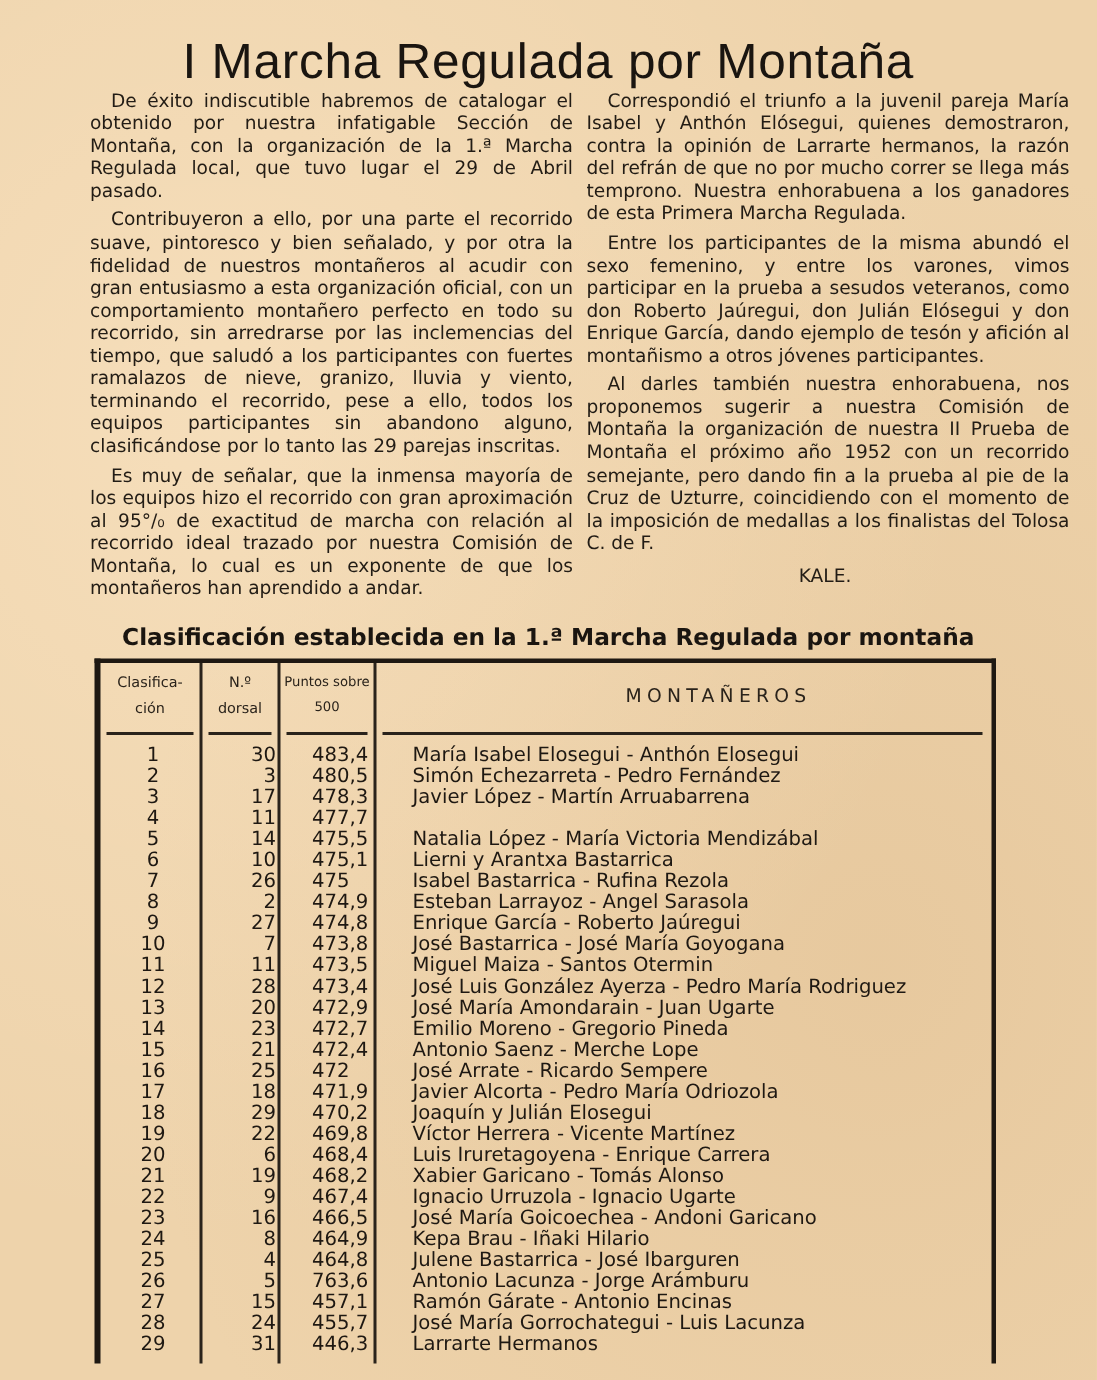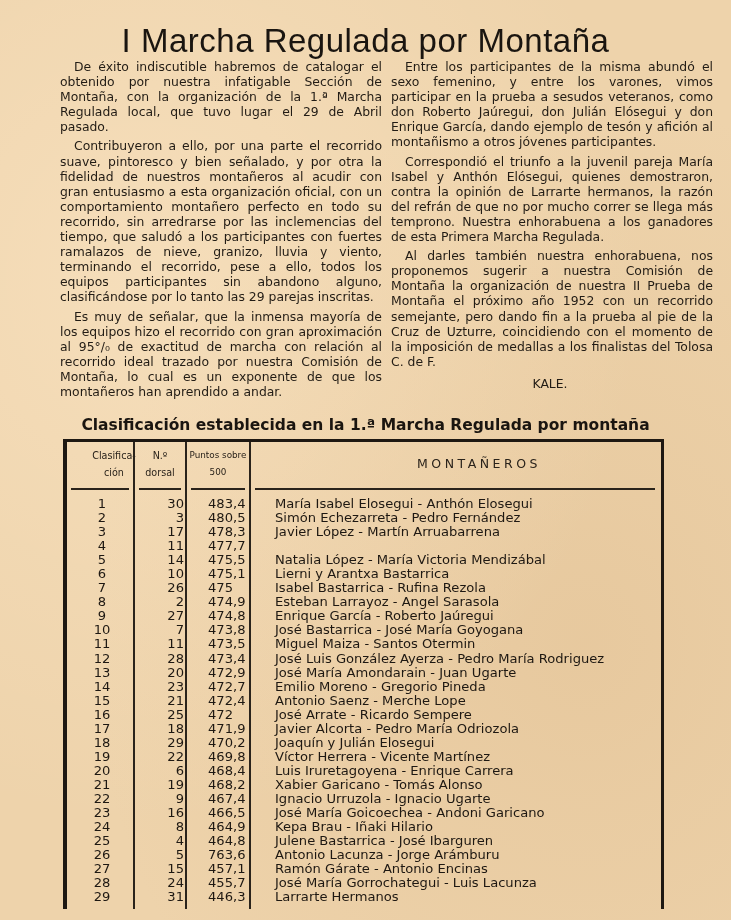--- a/index.html
+++ b/index.html
@@ -70,41 +70,41 @@
 
 <div class="title">I Marcha Regulada por Montaña</div>
 
 <div class="col left">
   <p>De éxito indiscutible habremos de catalogar el obtenido por nuestra infatigable Sección de Montaña, con la organización de la 1.ª Marcha Regulada local, que tuvo lugar el 29 de Abril pasado.</p>
   <p>Contribuyeron a ello, por una parte el recorrido suave, pintoresco y bien señalado, y por otra la fidelidad de nuestros montañeros al acudir con gran entusiasmo a esta organización oficial, con un comportamiento montañero perfecto en todo su recorrido, sin arredrarse por las inclemencias del tiempo, que saludó a los participantes con fuertes ramalazos de nieve, granizo, lluvia y viento, terminando el recorrido, pese a ello, todos los equipos participantes sin abandono alguno, clasificándose por lo tanto las 29 parejas inscritas.</p>
   <p>Es muy de señalar, que la inmensa mayoría de los equipos hizo el recorrido con gran aproximación al 95°/₀ de exactitud de marcha con relación al recorrido ideal trazado por nuestra Comisión de Montaña, lo cual es un exponente de que los montañeros han aprendido a andar.</p>
 </div>
 
 <div class="col right">
+  <p>Correspondió el triunfo a la juvenil pareja María Isabel y Anthón Elósegui, quienes demostraron, contra la opinión de Larrarte hermanos, la razón del refrán de que no por mucho correr se llega más temprono. Nuestra enhorabuena a los ganadores de esta Primera Marcha Regulada.</p>
   <p>Entre los participantes de la misma abundó el sexo femenino, y entre los varones, vimos participar en la prueba a sesudos veteranos, como don Roberto Jaúregui, don Julián Elósegui y don Enrique García, dando ejemplo de tesón y afición al montañismo a otros jóvenes participantes.</p>
-  <p>Correspondió el triunfo a la juvenil pareja María Isabel y Anthón Elósegui, quienes demostraron, contra la opinión de Larrarte hermanos, la razón del refrán de que no por mucho correr se llega más temprono. Nuestra enhorabuena a los ganadores de esta Primera Marcha Regulada.</p>
   <p>Al darles también nuestra enhorabuena, nos proponemos sugerir a nuestra Comisión de Montaña la organización de nuestra II Prueba de Montaña el próximo año 1952 con un recorrido semejante, pero dando fin a la prueba al pie de la Cruz de Uzturre, coincidiendo con el momento de la imposición de medallas a los finalistas del Tolosa C. de F.</p>
   <div class="signature">KALE.</div>
 </div>
 
 <div class="table-title">Clasificación establecida en la 1.ª Marcha Regulada por montaña</div>
 
 <div class="table-wrap">
   <div class="rule-top"></div>
   <div class="rule-left"></div>
   <div class="rule-right"></div>
   <div class="vline" style="left:70px"></div>
   <div class="vline" style="left:122px"></div>
   <div class="vline" style="left:186px"></div>
   <div class="hline" style="left:8px;width:58px"></div>
   <div class="hline" style="left:76px;width:42px"></div>
   <div class="hline" style="left:128px;width:54px"></div>
   <div class="hline" style="left:192px;width:400px"></div>
 
-  <div class="hdr" style="left:18px;width:66px;white-space:pre-line">Clasifica-
+  <div class="hdr" style="left:4px;width:66px;white-space:pre-line">Clasifica-
 ción</div>
   <div class="hdr" style="left:72px;width:50px;white-space:pre-line">N.º
 dorsal</div>
   <div class="hdr" style="left:124px;width:62px;white-space:pre-line;font-size:8.8px">Puntos sobre
 500</div>
   <div class="hdr mont" style="left:191px;width:450px">MONTAÑEROS</div>
 
   <div class="rows" id="rows">
       <div class="row">
         <span class="c-rank">1</span>

